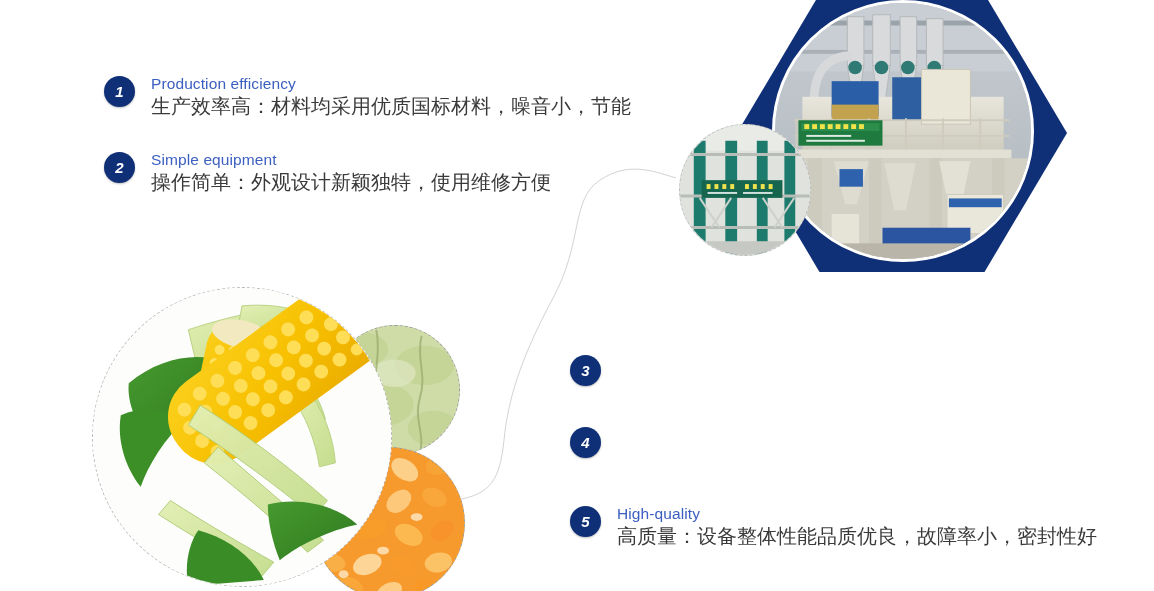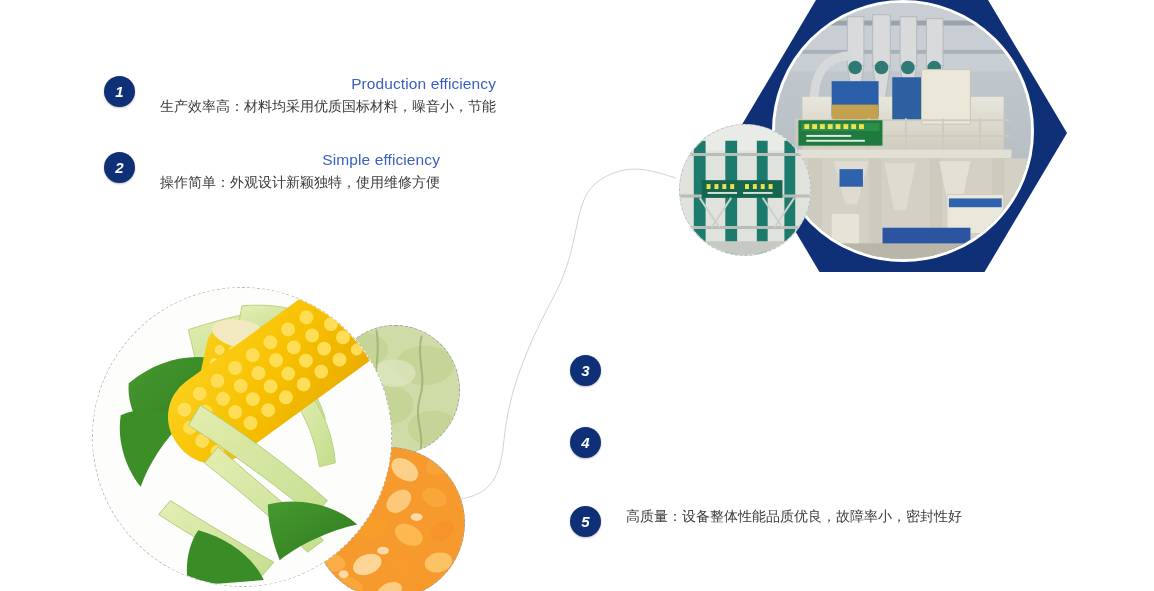--- a/index.html
+++ b/index.html
@@ -21,31 +21,31 @@
     width:31px;height:31px;border-radius:50%;
     background:#0f3077;
     color:#ffffff;
     font-size:15px;font-style:italic;font-weight:bold;
     display:flex;align-items:center;justify-content:center;
     flex:0 0 31px;
     margin-top:2px;
     box-shadow:0 1px 2px rgba(0,0,0,.25);
     letter-spacing:0;
   }
-  .feature-text{margin-left:25px;text-align:right;}
+  .feature-text{margin-left:16px;}
   .feature-title{
     color:#3b5fc0;
     font-size:15.5px;
     line-height:20px;
     letter-spacing:.1px;
     white-space:nowrap;
   }
   .feature-desc{
     color:#3a3a3a;
-    font-size:14px;
+    font-size:20px;
     line-height:21px;
     margin-top:2px;
     white-space:nowrap;
   }
 
   
   .hex-wrap{position:absolute;left:737px;top:-6px;width:330px;height:278px;}
   .hexagon{
     position:absolute;left:0;top:0;width:330px;height:278px;
     background:#0f2f77;
@@ -413,35 +413,36 @@
     <div class="num-badge">1</div>
     <div class="feature-text">
       <div class="feature-title">Production efficiency</div>
       <div class="feature-desc">生产效率高：材料均采用优质国标材料，噪音小，节能</div>
     </div>
   </div>
 
   <div class="feature" style="left:104px;top:150px;">
     <div class="num-badge">2</div>
     <div class="feature-text">
-      <div class="feature-title">Simple efficiency</div>
+      <div class="feature-title">Simple equipment</div>
       <div class="feature-desc">操作简单：外观设计新颖独特，使用维修方便</div>
     </div>
   </div>
 
   <div class="feature" style="left:570px;top:353px;">
     <div class="num-badge">3</div>
     <div class="feature-text">
     </div>
   </div>
 
   <div class="feature" style="left:570px;top:425px;">
     <div class="num-badge">4</div>
   </div>
 
   <div class="feature" style="left:570px;top:504px;">
     <div class="num-badge">5</div>
     <div class="feature-text">
+      <div class="feature-title">High-quality</div>
       <div class="feature-desc">高质量：设备整体性能品质优良，故障率小，密封性好</div>
     </div>
   </div>
 
 </div>
 
 </body></html>

